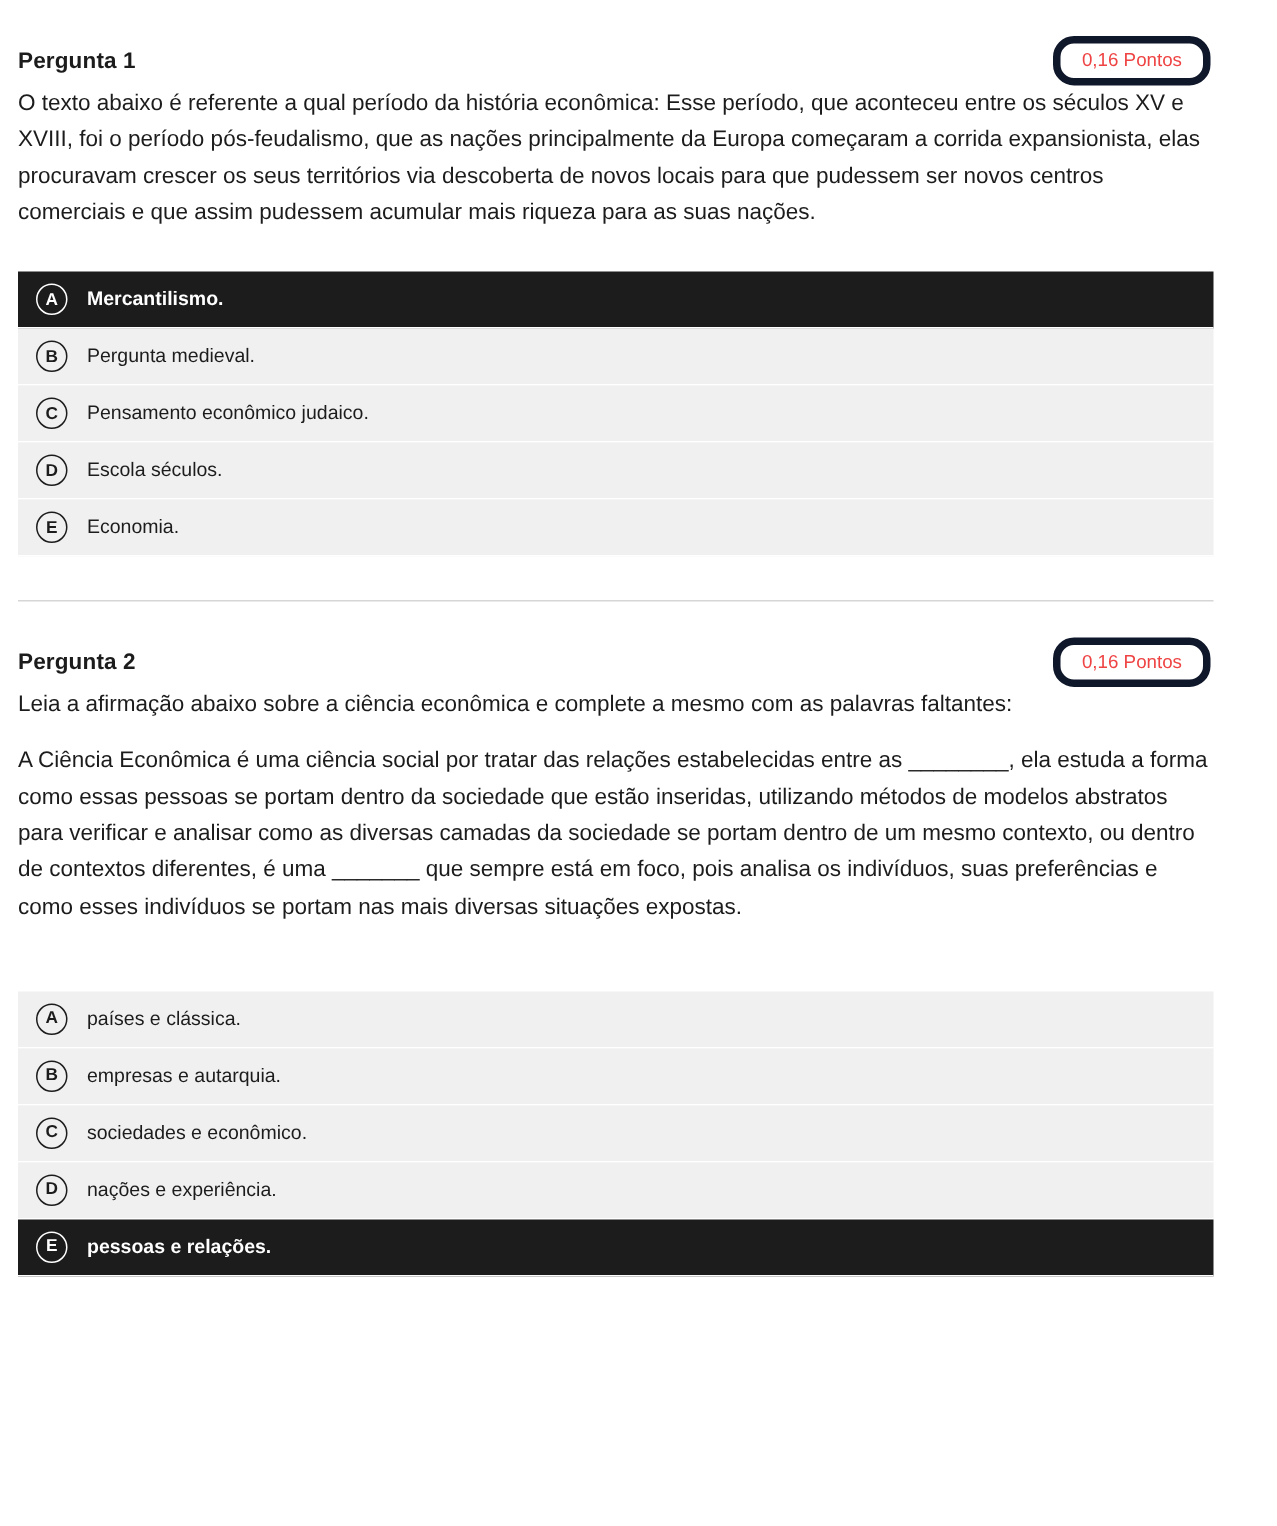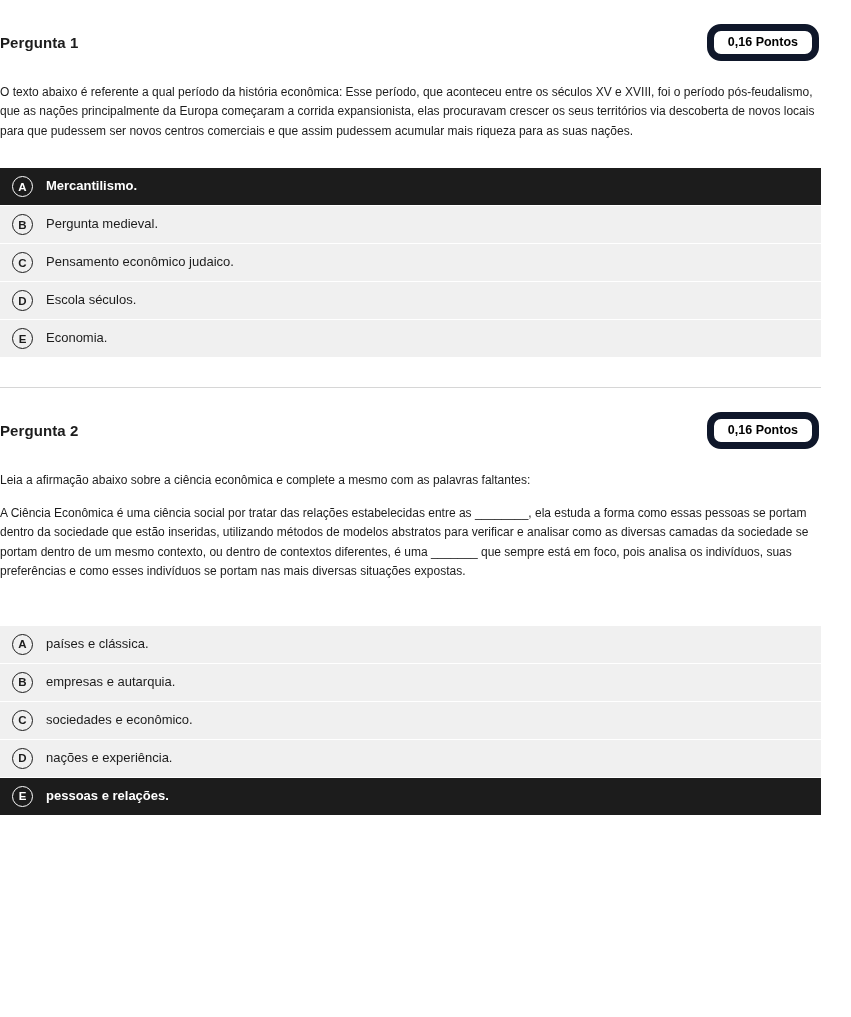--- a/index.html
+++ b/index.html
@@ -9,52 +9,51 @@
     background: #ffffff;
     font-family: "Liberation Sans", sans-serif;
     color: #1c1c1c;
   }
   body {
     width: 851px;
     min-height: 1017px;
   }
   .page {
     width: 821px;
-    padding: 0 0;
+    padding: 0 12px;
   }
   .question-block {
     padding-top: 24px;
   }
   .q-header {
     display: flex;
     align-items: center;
     justify-content: space-between;
     padding: 0 2px 0 0;
   }
   .q-title {
     font-size: 15px;
     font-weight: bold;
     color: #1c1c1c;
     letter-spacing: 0.1px;
   }
   .q-points {
-    border: 7px solid #0f172a;
+    border: 5px solid #0f172a;
     border-radius: 14px;
     padding: 4px 14px 5px 14px;
     font-size: 12.5px;
-    font-weight: bold;
-    color: #000000;
+    font-weight: normal;
+    color: #ef4444;
     background: #ffffff;
     white-space: nowrap;
   }
   .q-text {
-    font-size: 12px;
+    font-size: 15px;
     line-height: 1.62;
     color: #1c1c1c;
-    margin-top: 22px;
     text-align: left;
   }
   .q-text p {
     margin: 0 0 13px 0;
   }
   .q-text p:last-child { margin-bottom: 0; }
   .answers {
     margin-top: 27px;
   }
   .answer {

